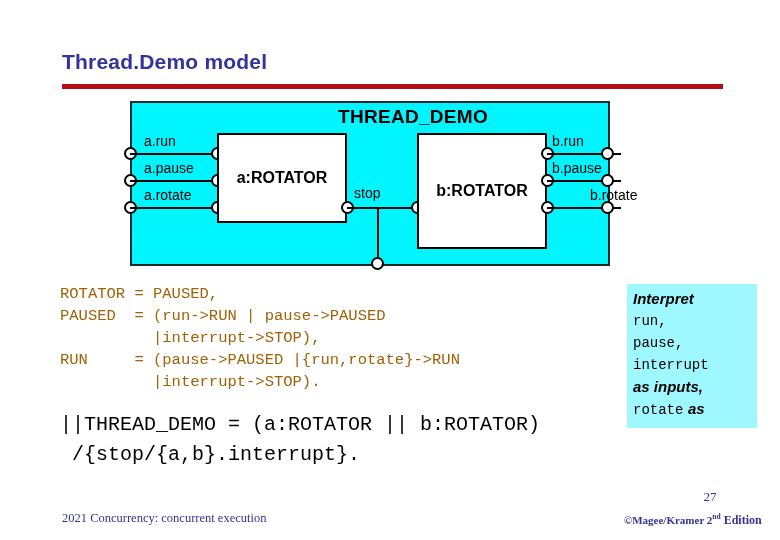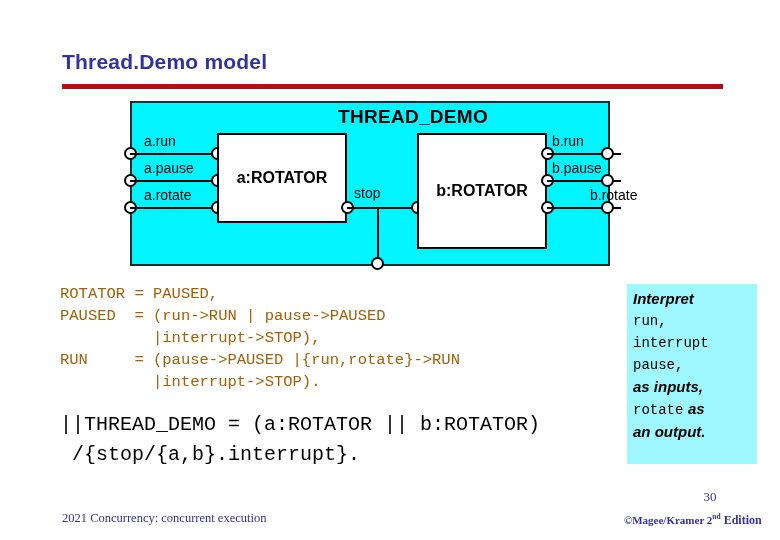--- a/index.html
+++ b/index.html
@@ -85,21 +85,21 @@
     font-family:"Liberation Mono","DejaVu Sans Mono",monospace;
     font-size:20px;
     line-height:30px;
     color:#000;
     white-space:pre;
   }
 
   
   #interpret-box{
     position:absolute;left:627px;top:284px;
-    width:130px;height:180px;
+    width:130px;height:144px;
     background:#9ff7ff;
     padding:4px 6px 0 6px;
     box-sizing:border-box;
   }
   .ip-em{
     display:block;
     font-family:"Liberation Sans",sans-serif;
     font-size:15px;font-weight:bold;font-style:italic;
     color:#000;line-height:22px;
     white-space:nowrap;
@@ -207,27 +207,26 @@
 PAUSED  = (run-&gt;RUN | pause-&gt;PAUSED
           |interrupt-&gt;STOP),
 RUN     = (pause-&gt;PAUSED |{run,rotate}-&gt;RUN
           |interrupt-&gt;STOP).</div>
 <div id="code-tail">||THREAD_DEMO = (a:ROTATOR || b:ROTATOR)
  /{stop/{a,b}.interrupt}.</div>
 
 <div id="interpret-box">
   <span class="ip-em">Interpret</span>
   <span class="ip-mono">run,</span>
+  <span class="ip-mono">pause,</span>
   <span class="ip-mono">interrupt</span>
-  <span class="ip-mono">pause,</span>
   <span class="ip-em">as inputs,</span>
   <span class="ip-mix">
     <span class="m">rotate</span>
     <span class="e">as</span>
   </span>
-  <span class="ip-em">an output.</span>
 </div>
 
-<div id="page-number">30</div>
+<div id="page-number">27</div>
 <div id="footer-left">2021  Concurrency: concurrent execution</div>
 <div id="footer-right">
   <span>©Magee/Kramer </span><span>2</span><span class="sup">nd</span><span class="ed"> Edition</span>
 </div>
 
 </body></html>

